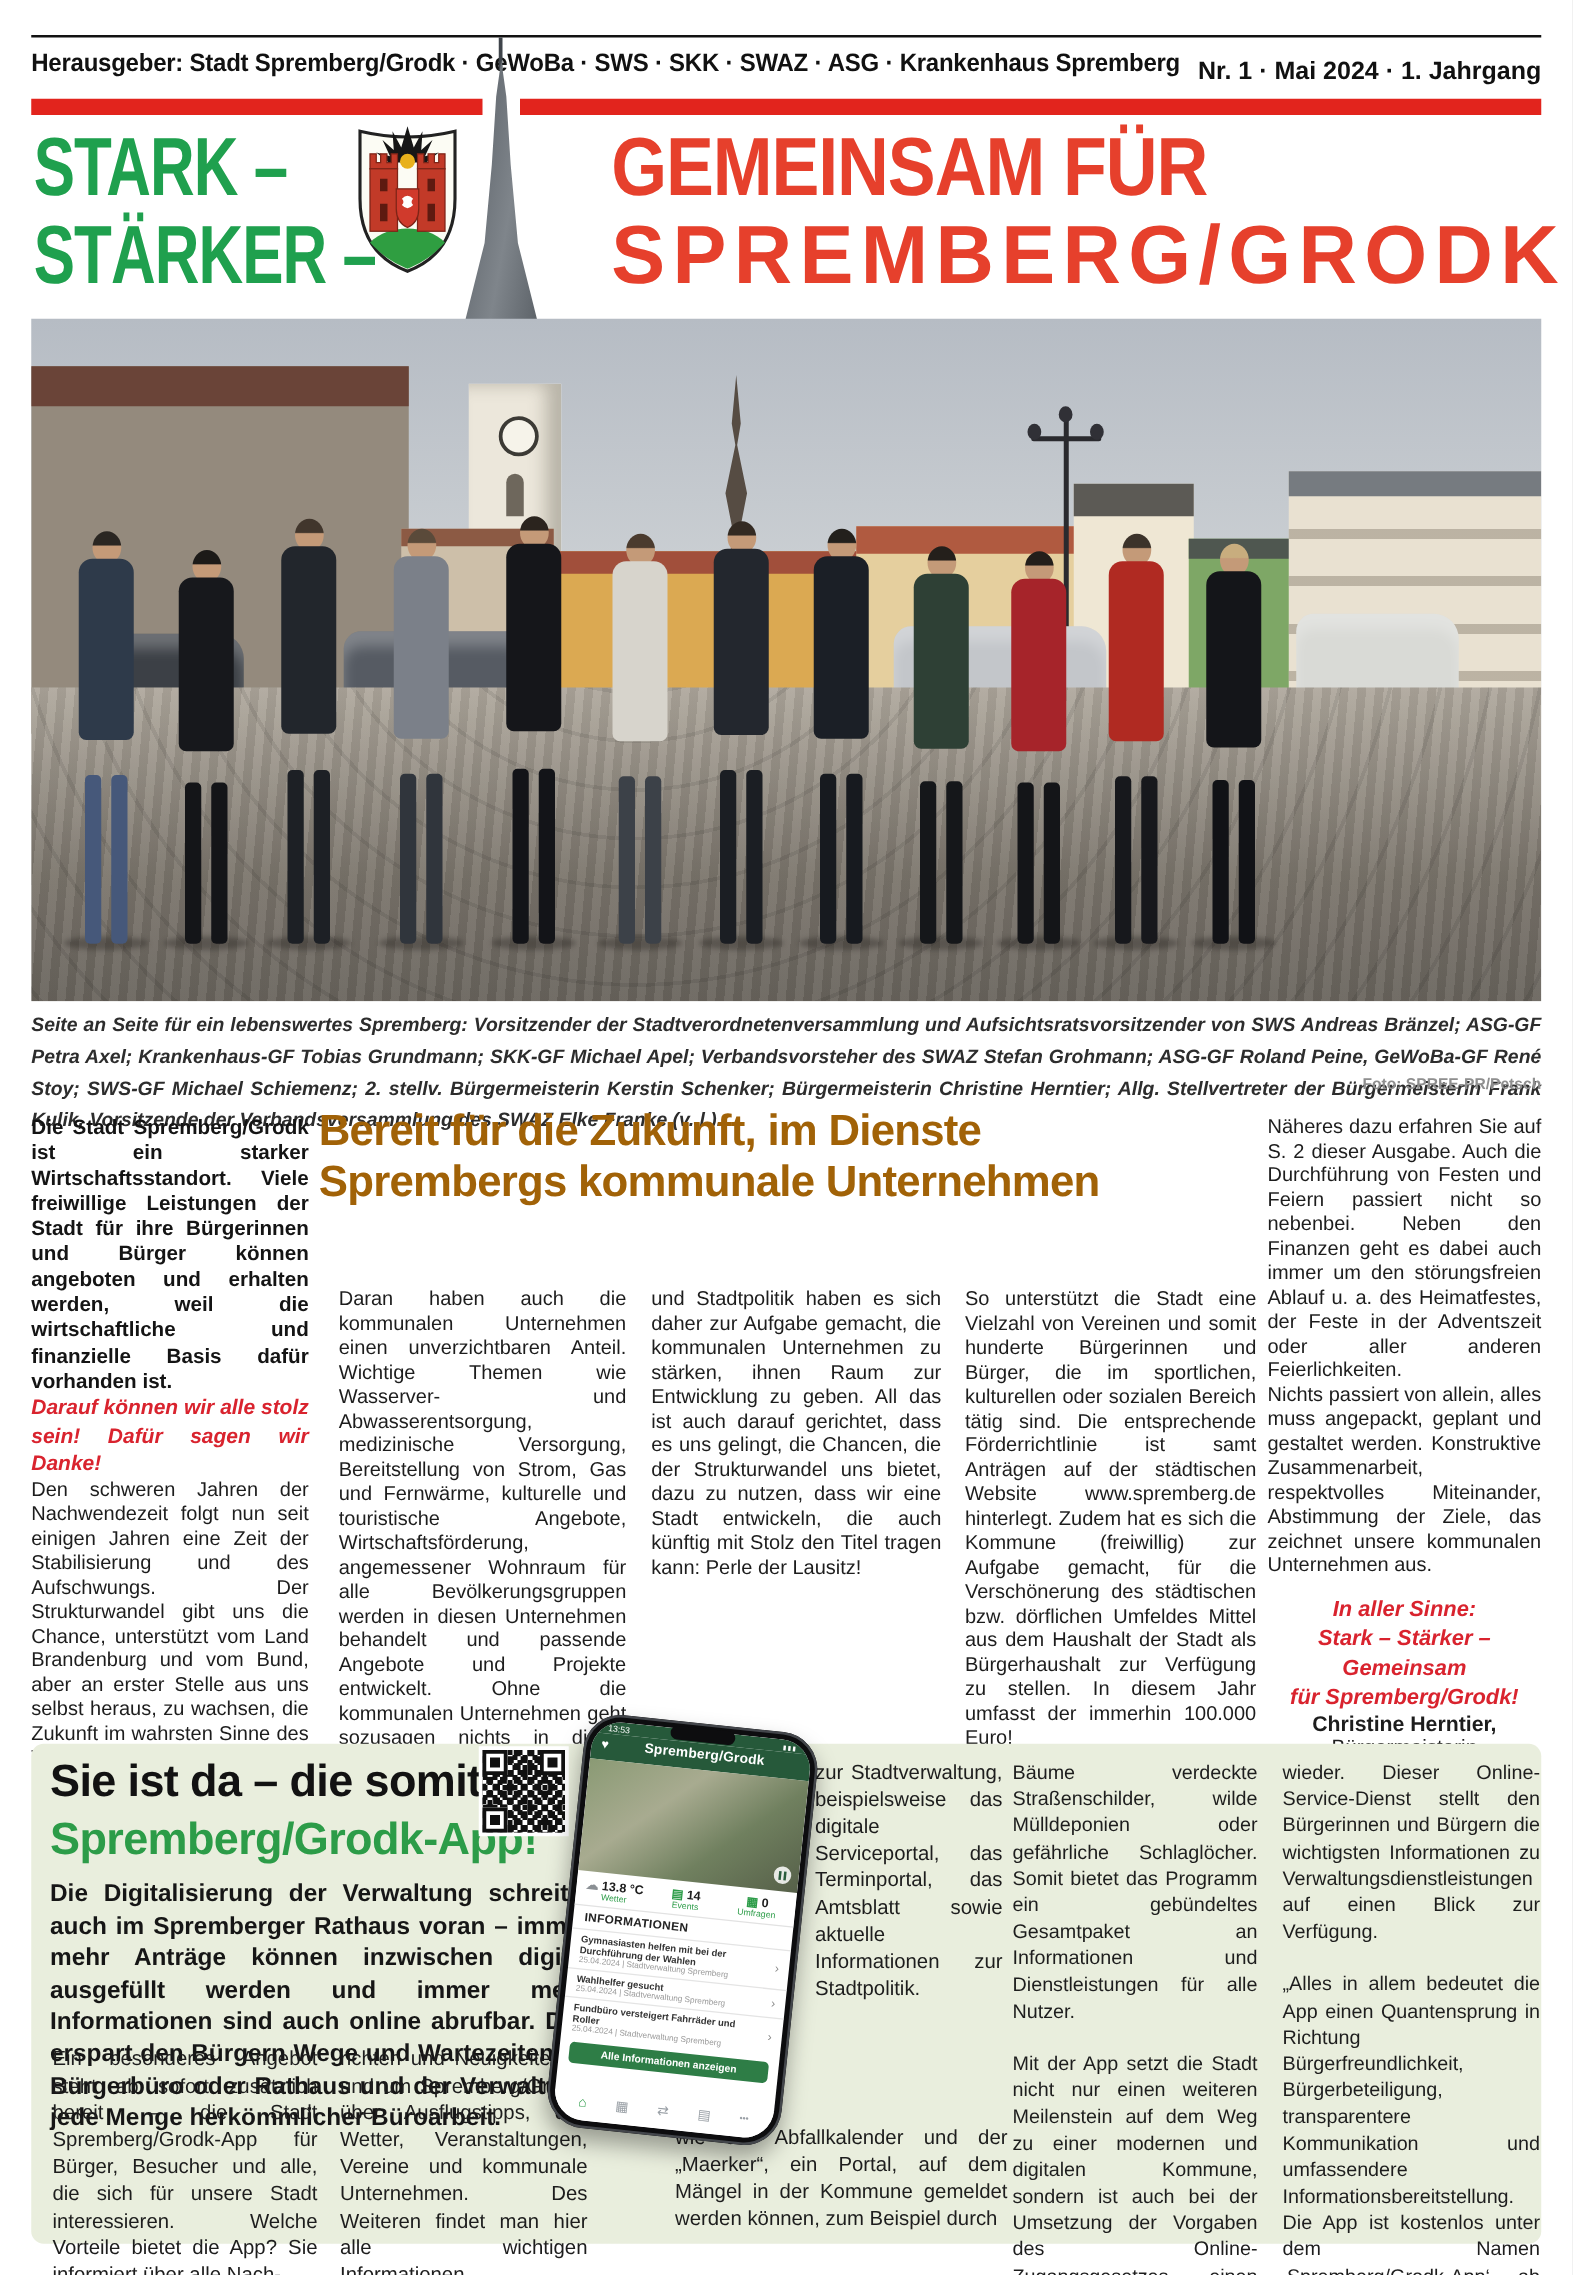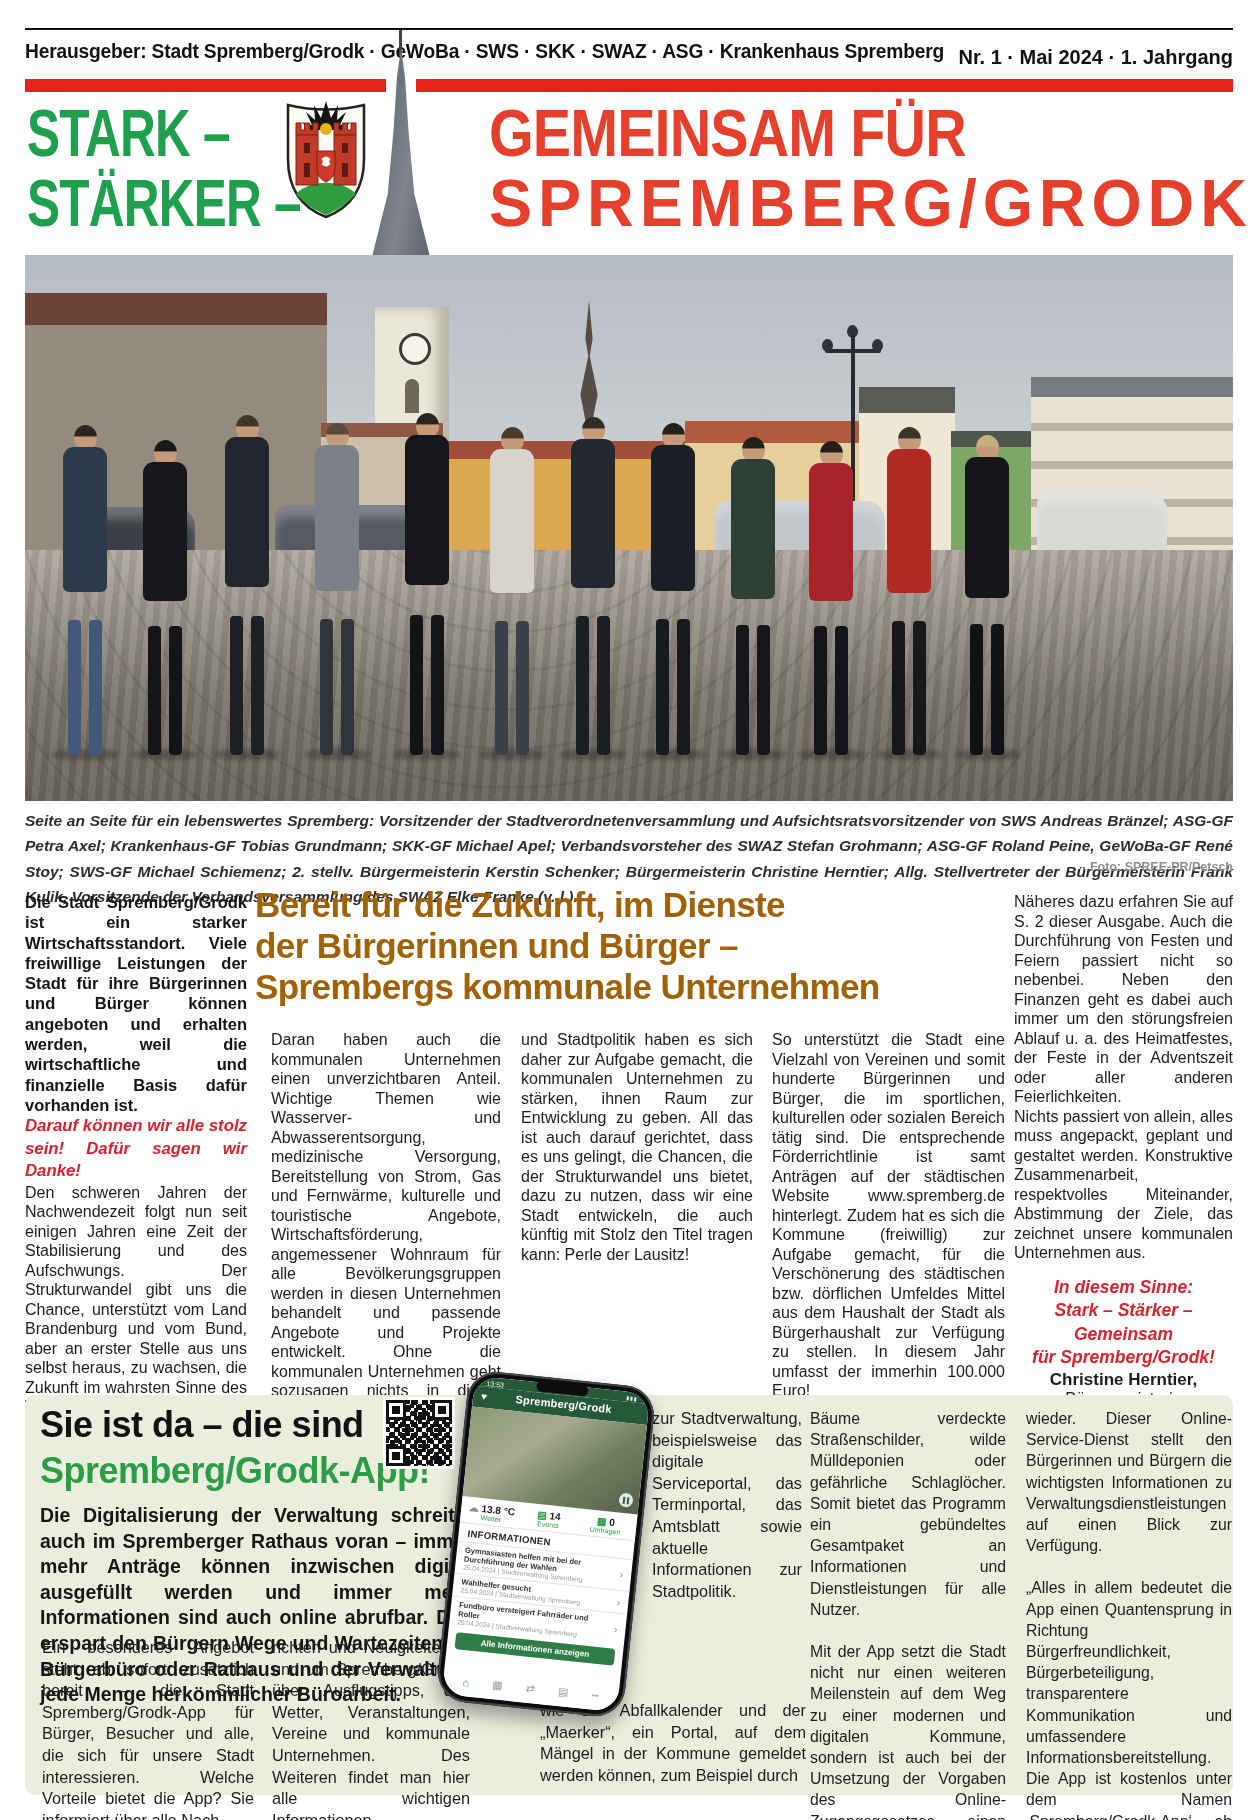--- a/index.html
+++ b/index.html
@@ -284,21 +284,20 @@
         </div>
         <div class="shadow" style="left: 928px; top: 494px; width: 68px;"></div>
       </div>
   </div>
 
   <div class="abs" id="caption">Seite an Seite für ein lebenswertes Spremberg: Vorsitzender der Stadtverordnetenversammlung und Aufsichtsratsvorsitzender von SWS Andreas Bränzel; ASG-GF Petra Axel; Krankenhaus-GF Tobias Grundmann; SKK-GF Michael Apel; Verbandsvorsteher des SWAZ Stefan Grohmann; ASG-GF Roland Peine, GeWoBa-GF René Stoy; SWS-GF Michael Schiemenz; 2. stellv. Bürgermeisterin Kerstin Schenker; Bürgermeisterin Christine Herntier; Allg. Stellvertreter der Bürgermeisterin Frank Kulik, Vorsitzende der Verbandsversammlung des SWAZ Elke Franke  (v. l.).</div>
   <div id="credit">Foto: SPREE-PR/Petsch</div>
 
   <div class="abs" id="art-title">
     <div>Bereit für die Zukunft, im Dienste</div>
-    <div>der Bürgerinnen und Bürger –</div>
     <div>Sprembergs kommunale Unternehmen</div>
   </div>
 
   <div class="col" id="col1">
     <p class="intro">Die Stadt Spremberg/Grodk ist ein starker Wirtschaftsstandort. Viele freiwillige Leistungen der Stadt für ihre Bürgerinnen und Bürger können angeboten und erhalten werden, weil die wirtschaftliche und finanzielle Basis dafür vorhanden ist.</p>
     <p class="red-em">Darauf können wir alle stolz sein! Dafür sagen wir Danke!</p>
     <p>Den schweren Jahren der Nachwendezeit folgt nun seit einigen Jahren eine Zeit der Stabilisierung und des Aufschwungs. Der Strukturwandel gibt uns die Chance, unterstützt vom Land Brandenburg und vom Bund, aber an erster Stelle aus uns selbst heraus, zu wachsen, die Zukunft im wahrsten Sinne des Wortes zu gestalten und zu meistern.</p>
   </div>
   <div class="col" id="col2">
     <p>Daran haben auch die kommunalen Unternehmen einen unverzichtbaren Anteil. Wichtige Themen wie Wasserver- und Abwasserentsorgung, medizinische Versorgung, Bereitstellung von Strom, Gas und Fernwärme, kulturelle und touristische Angebote, Wirtschaftsförderung, angemessener Wohnraum für alle Bevölkerungsgruppen werden in diesen Unternehmen behandelt und passende Angebote und Projekte entwickelt. Ohne die kommunalen Unternehmen geht sozusagen nichts in dieser Stadt. Verwaltung</p>
@@ -306,31 +305,31 @@
   <div class="col" id="col3">
     <p>und Stadtpolitik haben es sich daher zur Aufgabe gemacht, die kommunalen Unternehmen zu stärken, ihnen Raum zur Entwicklung zu geben. All das ist auch darauf gerichtet, dass es uns gelingt, die Chancen, die der Strukturwandel uns bietet, dazu zu nutzen, dass wir eine Stadt entwickeln, die auch künftig mit Stolz den Titel tragen kann: Perle der Lausitz!</p>
   </div>
   <div class="col" id="col4">
     <p>So unterstützt die Stadt eine Vielzahl von Vereinen und somit hunderte Bürgerinnen und Bürger, die im sportlichen, kulturellen oder sozialen Bereich tätig sind. Die entsprechende Förderrichtlinie ist samt Anträgen auf der städtischen Website www.spremberg.de hinterlegt. Zudem hat es sich die Kommune (freiwillig) zur Aufgabe gemacht, für die Verschönerung des städtischen bzw. dörflichen Umfeldes Mittel aus dem Haushalt der Stadt als Bürgerhaushalt zur Verfügung zu stellen. In diesem Jahr umfasst der immerhin 100.000 Euro!</p>
   </div>
   <div class="col" id="col5">
     <p>Näheres dazu erfahren Sie auf S. 2 dieser Ausgabe. Auch die Durchführung von Festen und Feiern passiert nicht so nebenbei. Neben den Finanzen geht es dabei auch immer um den störungsfreien Ablauf u. a. des Heimatfestes, der Feste in der Adventszeit oder aller anderen Feierlichkeiten.</p>
     <p>Nichts passiert von allein, alles muss angepackt, geplant und gestaltet werden. Konstruktive Zusammenarbeit, respektvolles Miteinander, Abstimmung der Ziele, das zeichnet unsere kommunalen Unternehmen aus.</p>
     <div id="closing">
-      <div>In diesem Sinne:</div>
+      <div>In aller Sinne:</div>
       <div>Stark – Stärker –</div>
       <div>Gemeinsam</div>
       <div>für Spremberg/Grodk!</div>
     </div>
     <div id="sig-name">Christine Herntier,</div>
     <div id="sig-role">Bürgermeisterin</div>
   </div>
 
   <div class="abs" id="appbox"></div>
-  <div class="abs" id="app-t1">Sie ist da – die sind</div>
+  <div class="abs" id="app-t1">Sie ist da – die somit</div>
   <div class="abs" id="app-t2">Spremberg/Grodk-App!</div>
   <div class="abs" id="app-intro">Die Digitalisierung der Verwaltung schreitet auch im Spremberger Rathaus voran – immer mehr Anträge können inzwischen digital ausgefüllt werden und immer mehr Informationen sind auch online abrufbar. Das erspart den Bürgern Wege und Wartezeiten im Bürgerbüro oder Rathaus und der Verwaltung jede Menge herkömmlicher Büroarbeit.</div>
   <div class="gb" id="gb-a">Ein besonderes Angebot steht ab sofort zusätzlich bereit – die Stadt Spremberg/Grodk-App für Bürger, Besucher und alle, die sich für unsere Stadt interessieren. Welche Vorteile bietet die App? Sie informiert über alle Nach-</div>
   <div class="gb" id="gb-b">richten und Neuigkeiten in und um Spremberg/Grodk, über Ausflugstipps, das Wetter, Veranstaltungen, Vereine und kommunale Unternehmen. Des Weiteren findet man hier alle wichtigen Informationen</div>
   <div class="gb" id="gb-c">
     <p>zur Stadtverwaltung, beispielsweise das digitale Serviceportal, das Terminportal, das Amtsblatt sowie aktuelle Informationen zur Stadtpolitik.</p>
   </div>
   <div class="gb" id="gb-c2">wie der Abfallkalender und der „Maerker“, ein Portal, auf dem Mängel in der Kommune gemeldet werden können, zum Beispiel durch</div>
   <div class="gb" id="gb-d">
     <p>Bäume verdeckte Straßenschilder, wilde Mülldeponien oder gefährliche Schlaglöcher. Somit bietet das Programm ein gebündeltes Gesamtpaket an Informationen und Dienstleistungen für alle Nutzer.</p>

